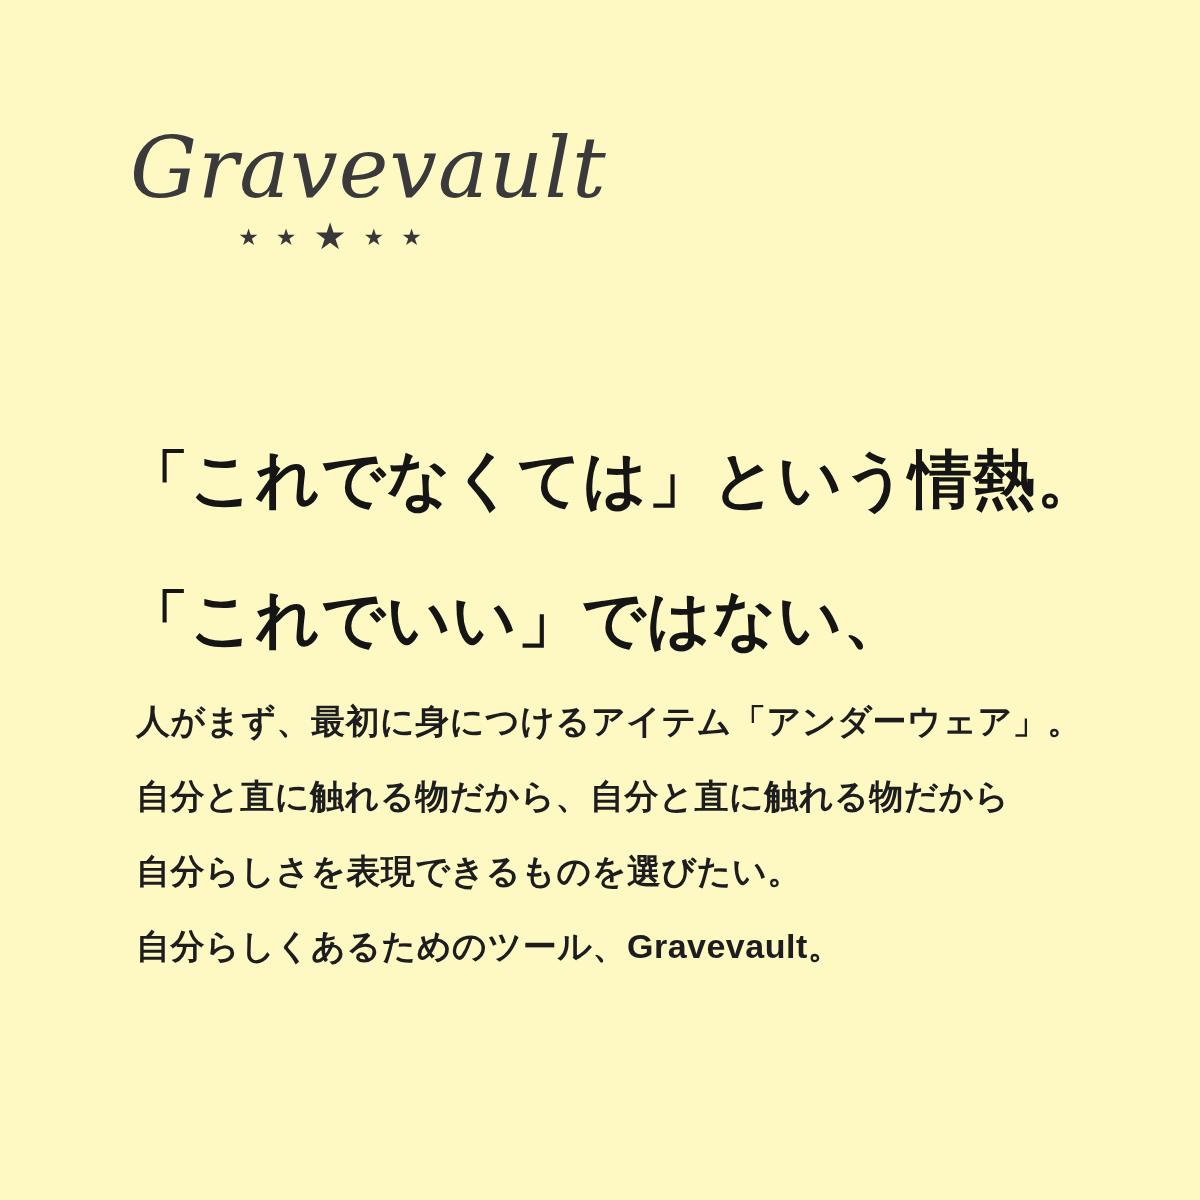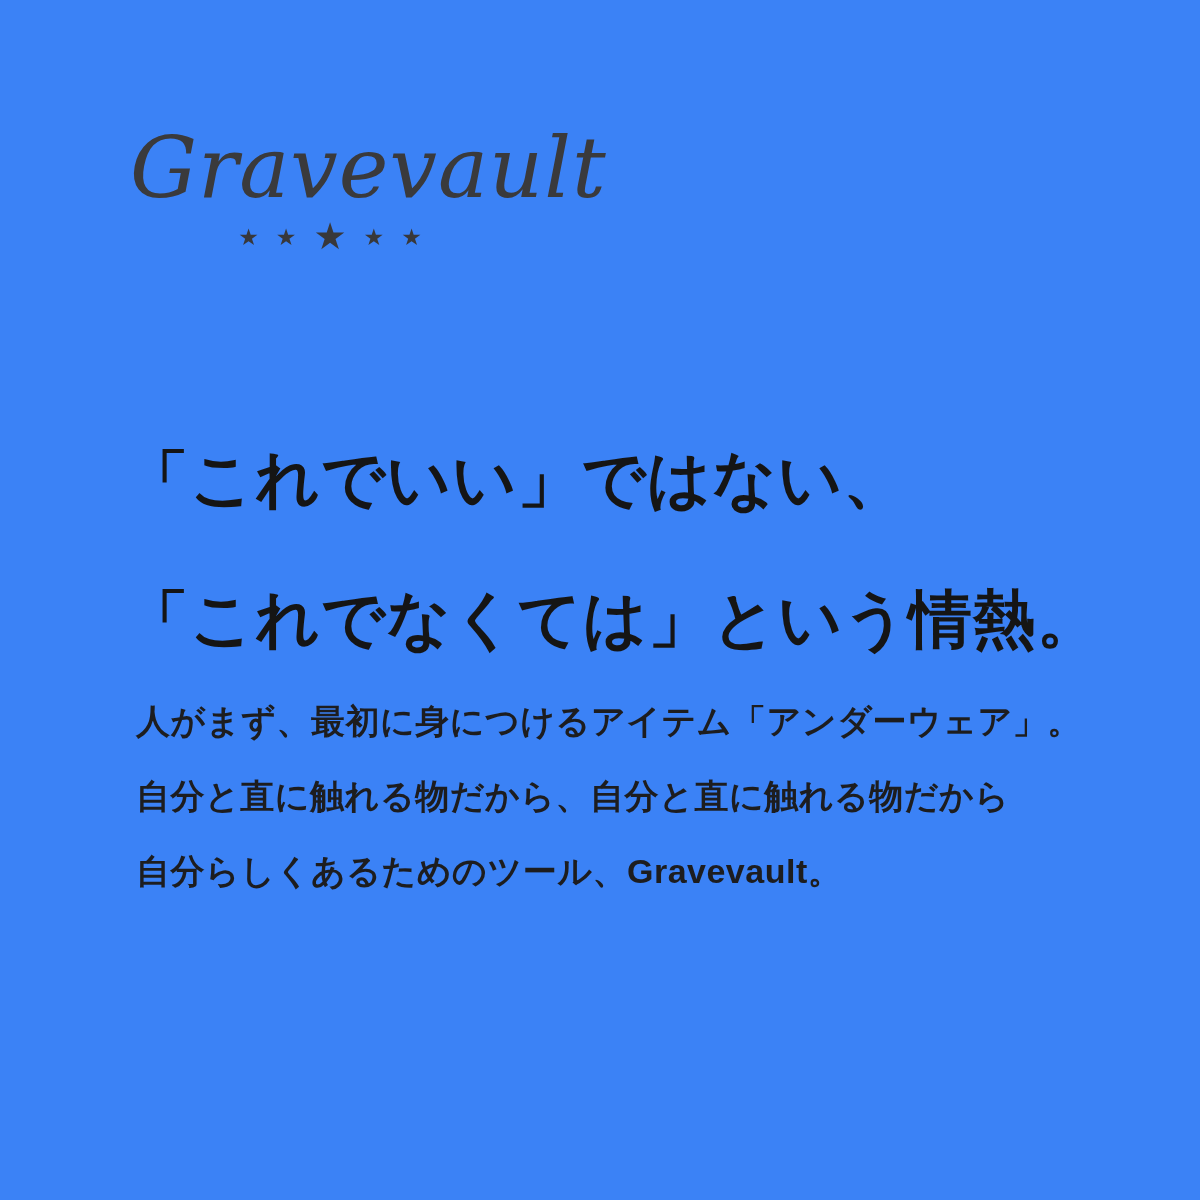--- a/index.html
+++ b/index.html
@@ -10,21 +10,21 @@
   body {
     width: 1200px;
     height: 1200px;
     position: relative;
     overflow: hidden;
     font-family: "Liberation Sans", sans-serif;
   }
   .canvas {
     position: absolute;
     inset: 0;
-    background: #3b82f6;
+    background: #fef9c3;
   }
 
   
   .brand {
     position: absolute;
     left: 130px;
     top: 118px;
     width: 400px;
     text-align: center;
   }
@@ -100,23 +100,24 @@
     <div class="stars">
       <span class="star">★</span>
       <span class="star">★</span>
       <span class="star large">★</span>
       <span class="star">★</span>
       <span class="star">★</span>
     </div>
   </div>
 
   <h1 class="headline">
+    <span class="h-line">「これでなくては」という情熱。</span>
     <span class="h-line">「これでいい」ではない、</span>
-    <span class="h-line">「これでなくては」という情熱。</span>
   </h1>
 
   <div class="body-copy">
     <span class="b-line">人がまず、最初に身につけるアイテム「アンダーウェア」。</span>
     <span class="b-line">自分と直に触れる物だから、自分と直に触れる物だから</span>
+    <span class="b-line">自分らしさを表現できるものを選びたい。</span>
     <span class="b-line">自分らしくあるためのツール、Gravevault。</span>
   </div>
 
 </div>
 
 </body></html>

